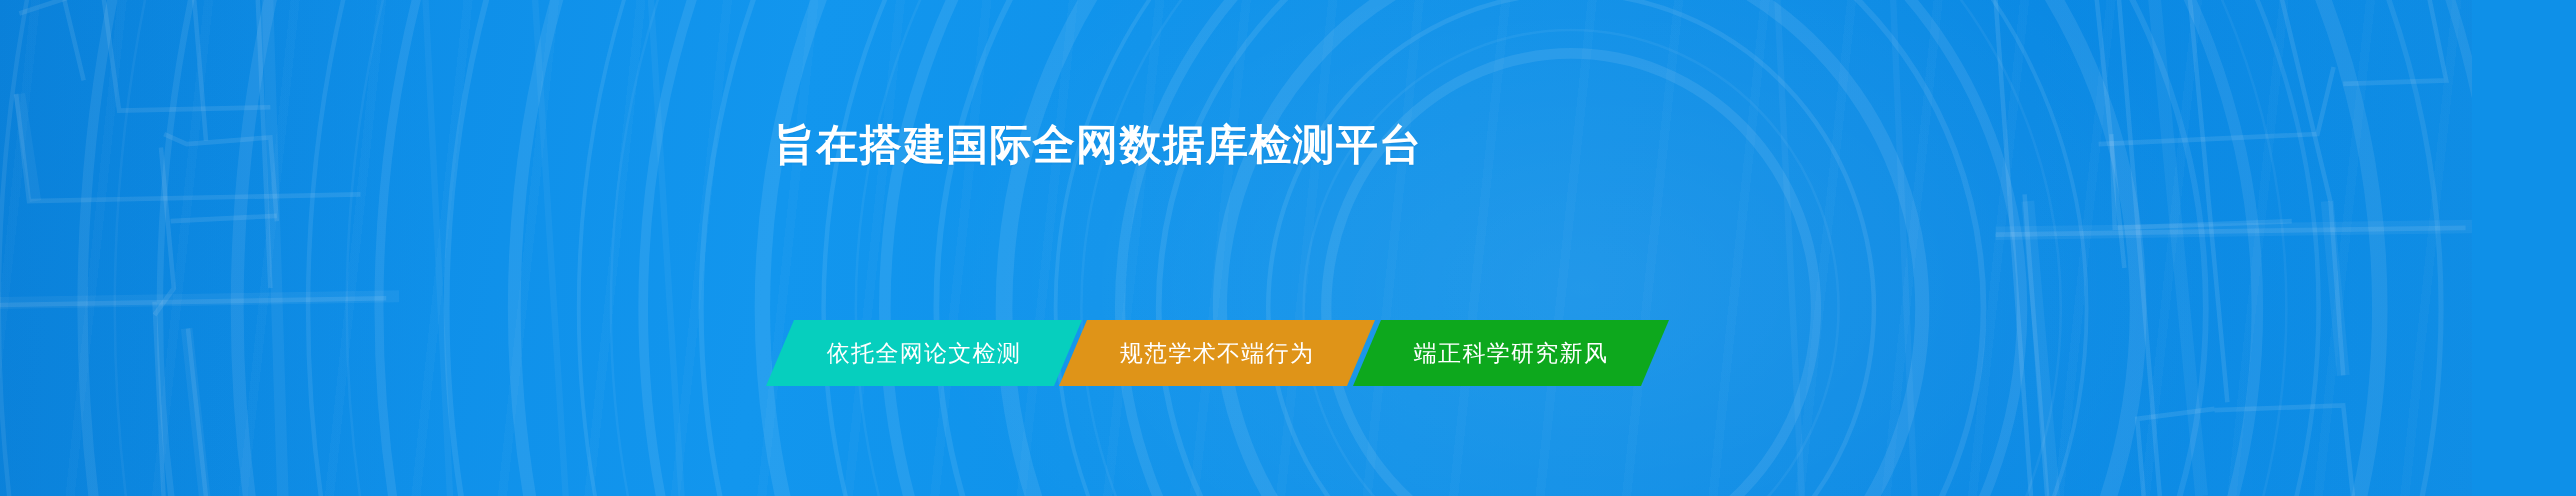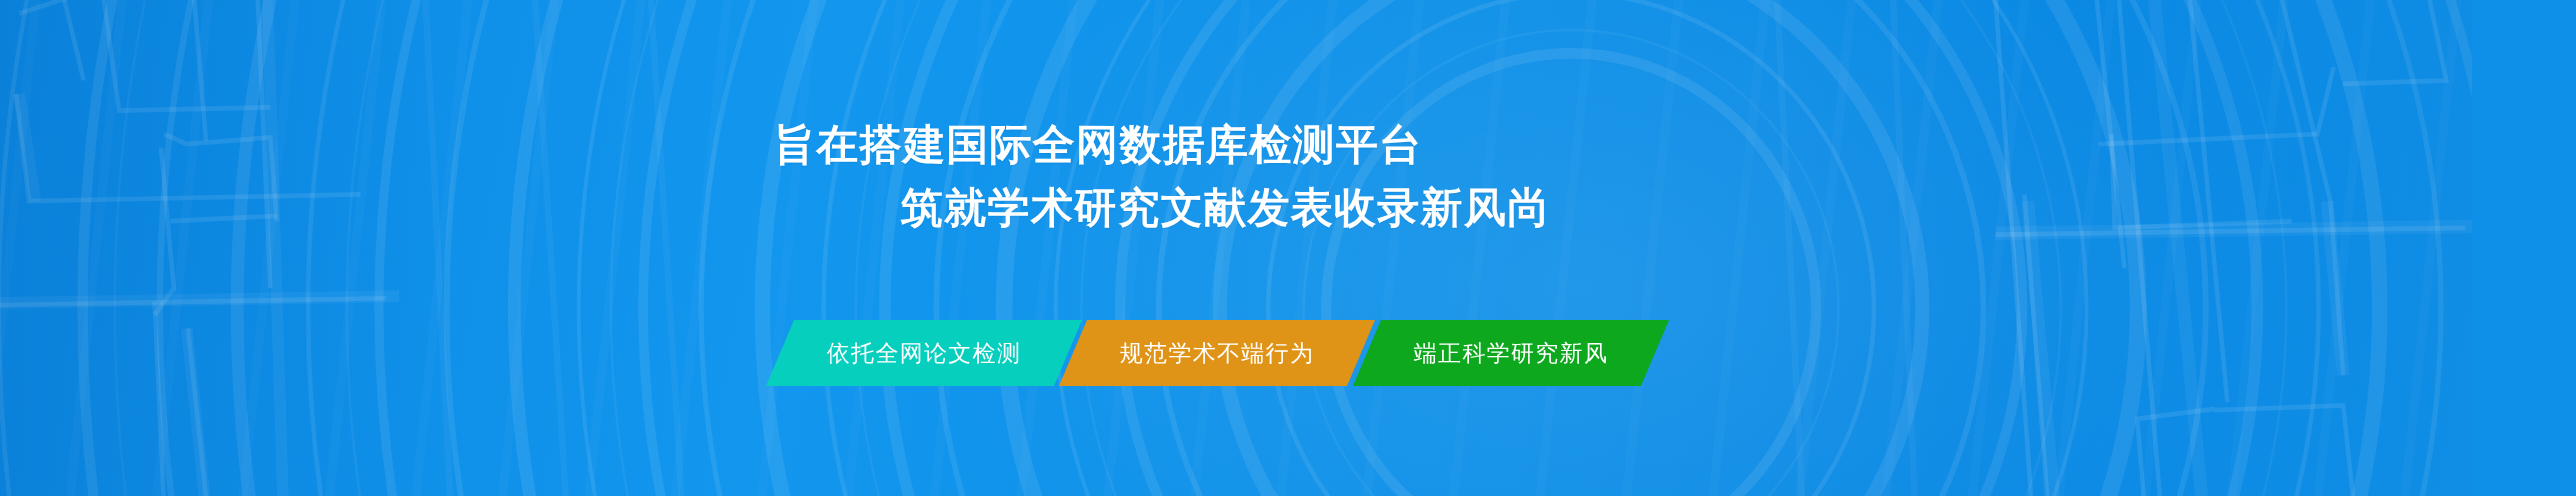--- a/index.html
+++ b/index.html
@@ -224,21 +224,20 @@
     </svg>
   </div>
 
   <div class="bg-sheen"></div>
   <div class="bg-vignette"></div>
 
   <div class="content">
 
     <div class="headline">
       <div class="headline-line line-1">旨在搭建国际全网数据库检测平台</div>
-      <div class="headline-line line-2">筑就学术研究文献发表收录新风尚</div>
     </div>
 
     <div class="tabs">
 
       <div class="tab tab-detect">
         <span class="tab-label">依托全网论文检测</span>
       </div>
 
       <div class="tab tab-conduct">
         <span class="tab-label">规范学术不端行为</span>

